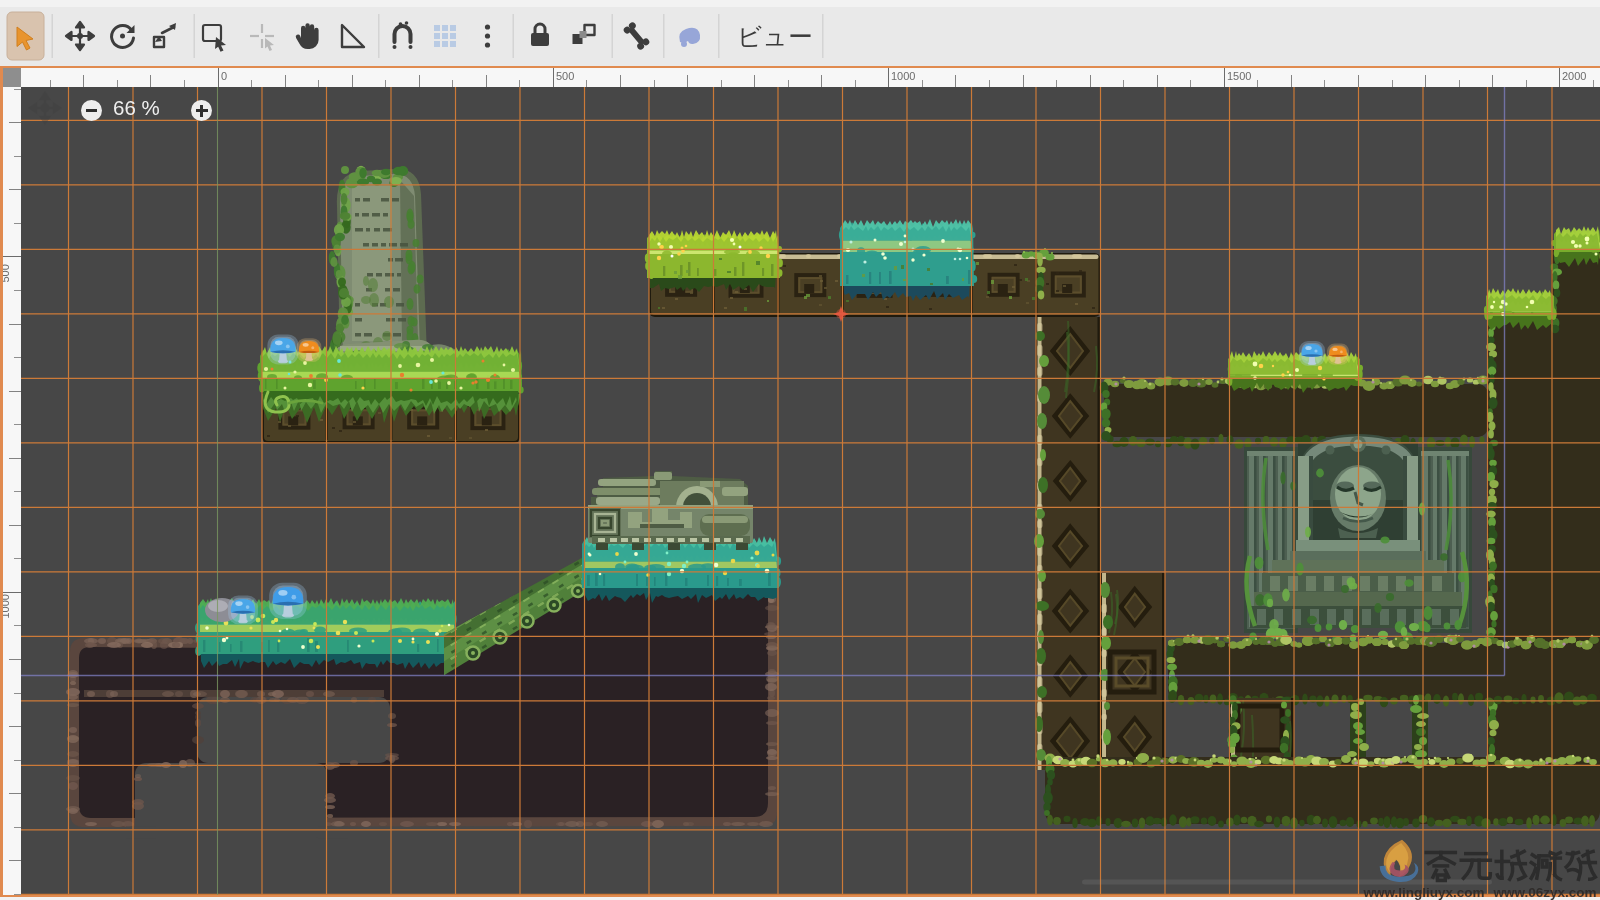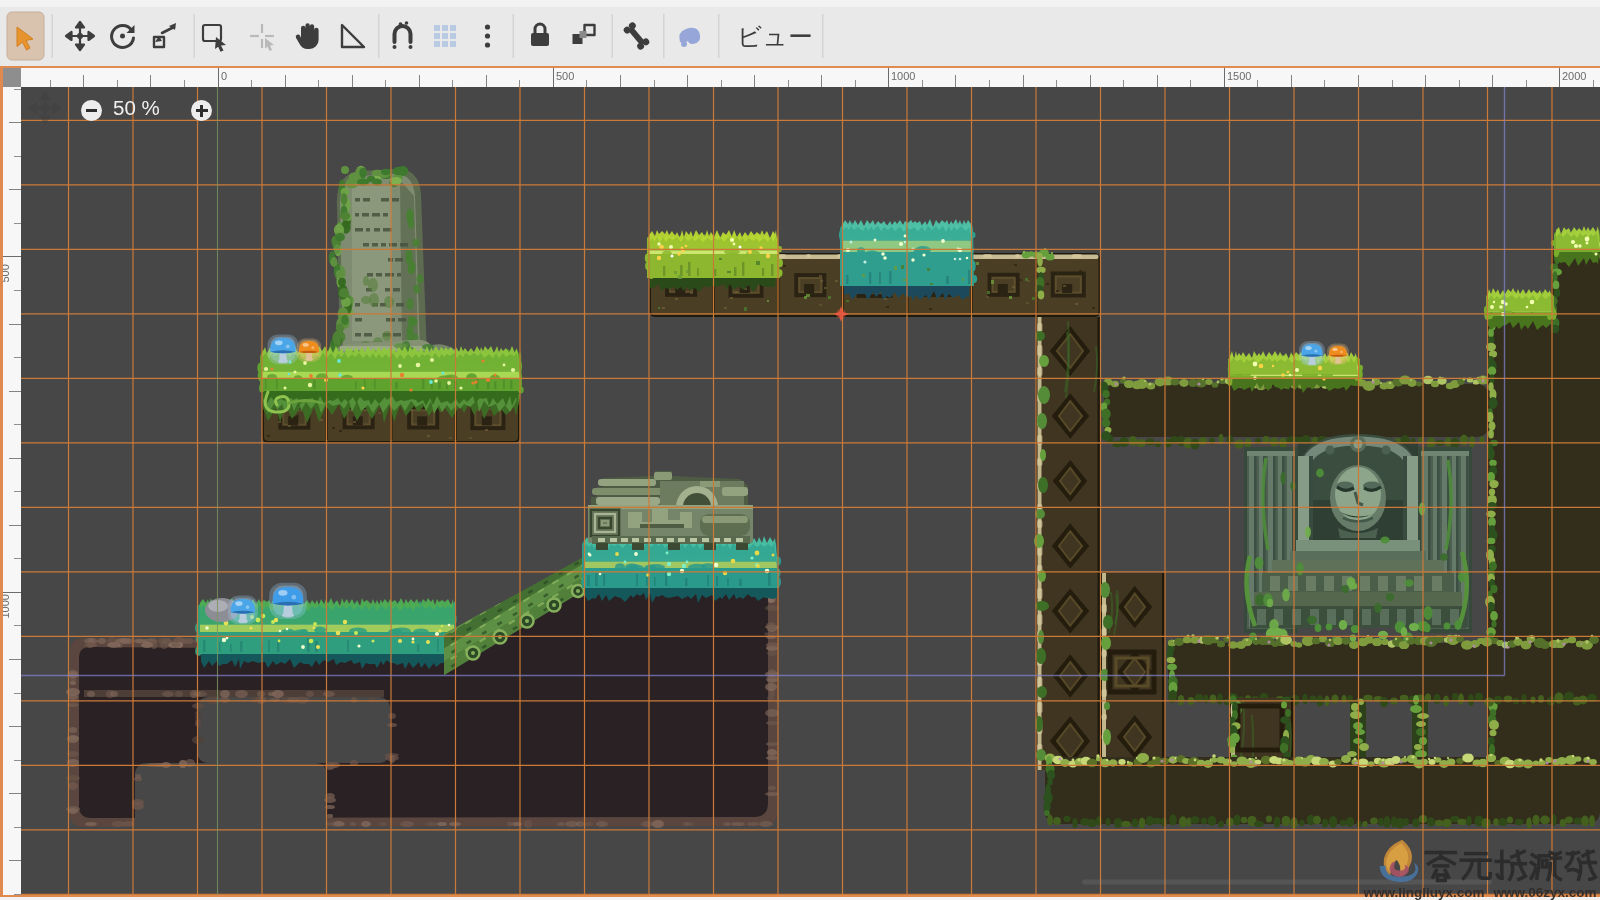--- a/index.html
+++ b/index.html
@@ -1986,21 +1986,21 @@
 <path d="M 0 -15 l -4 6 h 8 Z"></path>
           <path d="M 0 15 l -4 -6 h 8 Z"></path>
           <circle cx="0" cy="0" r="3.5"></circle>
         </g>
         <rect x="1082" y="879.5" width="410" height="5" rx="2.5" fill="#9a9a9a" opacity="0.17"></rect>
       </g>
   </svg>
 
   <div class="abs" style="left:81px;top:100px;width:21px;height:21px;border-radius:50%;background:#ededed"></div>
   <div class="abs" style="left:86px;top:109px;width:11px;height:3px;background:#2e2e2e"></div>
-  <div class="abs" style="left:113px;top:96px;width:70px;height:28px;color:#efefef;font-size:20.5px;">50 %</div>
+  <div class="abs" style="left:113px;top:96px;width:70px;height:28px;color:#efefef;font-size:20.5px;">66 %</div>
   <div class="abs" style="left:191px;top:100px;width:21px;height:21px;border-radius:50%;background:#ededed"></div>
   <div class="abs" style="left:195.5px;top:109px;width:12px;height:3px;background:#2e2e2e"></div>
   <div class="abs" style="left:200px;top:104.5px;width:3px;height:12px;background:#2e2e2e"></div>
 
   <div class="abs" style="left:0;top:0;width:1600px;height:65.5px;background:#e9e9e9;border-top:1px solid #f5f5f5"></div>
   <div class="abs" style="left:0;top:0;width:1600px;height:7px;background:#f2f2f2"></div>
   <svg class="abs" style="left:0;top:0" width="1600" height="66">
       <rect x="7" y="12" width="37" height="48" rx="5" fill="#d9c3ae" stroke="#c8b09a"></rect>
       <path d="M 17 27 L 33 39 L 26 40.5 L 30 48 L 26.5 50 L 22.5 42 L 17 46.5 Z" fill="#e8942e" stroke="#d07f1e" stroke-width="1"></path>
       <rect x="51.5" y="14" width="1.5" height="44" fill="#d4d4d4"></rect>

